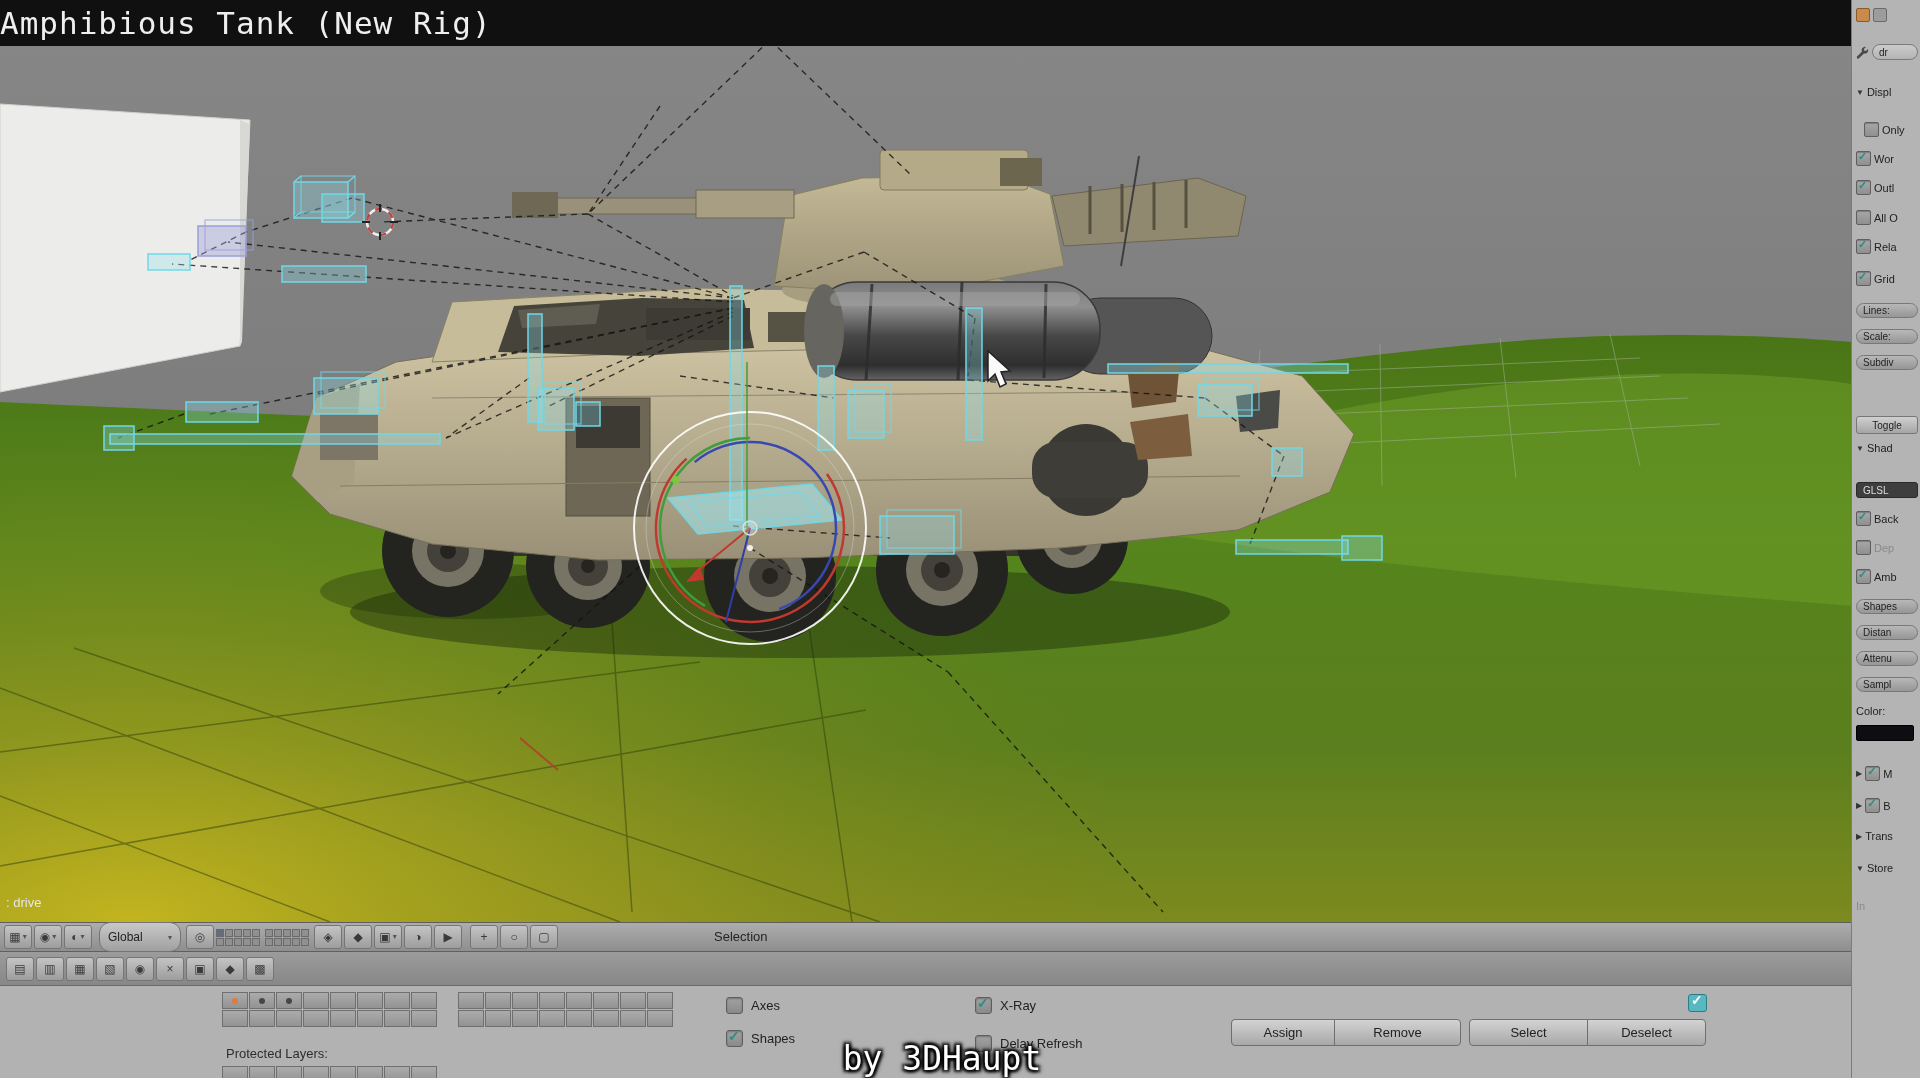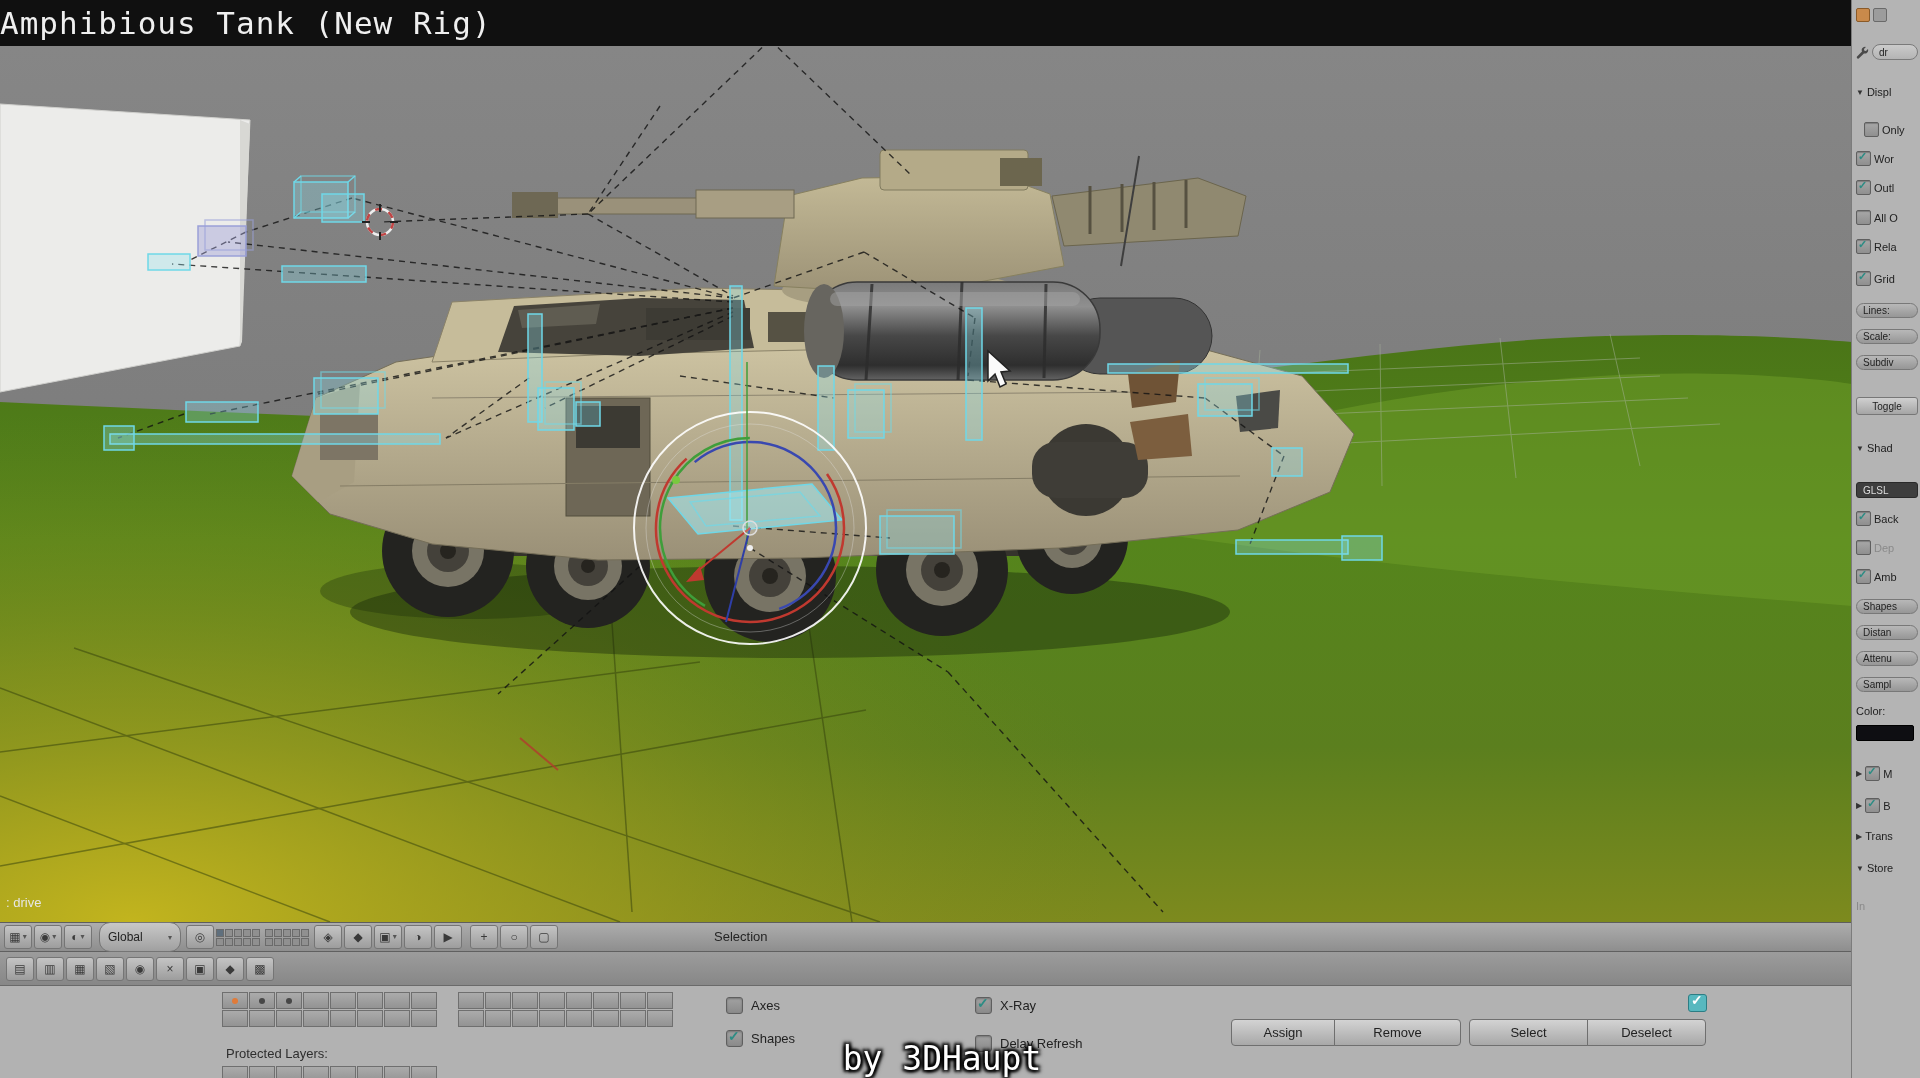--- a/index.html
+++ b/index.html
@@ -613,21 +613,21 @@
       </div>
     <div class="rp-row" style="top:303px;">
         <span class="rp-slider">Lines:</span>
       </div>
     <div class="rp-row" style="top:329px;">
         <span class="rp-slider">Scale:</span>
       </div>
     <div class="rp-row" style="top:355px;">
         <span class="rp-slider">Subdiv</span>
       </div>
-    <div class="rp-row" style="top:397px;">
+    <div class="rp-row" style="top:416px;">
         <span class="rp-btn">Toggle</span>
       </div>
 
     <div class="rp-row" style="top:442px;">
       <span class="rp-arrow">▼</span>
       <span class="rp-header">Shad</span>
     </div>
     <div class="rp-row" style="top:482px;">
         <span class="rp-menu">GLSL</span>
       </div>

